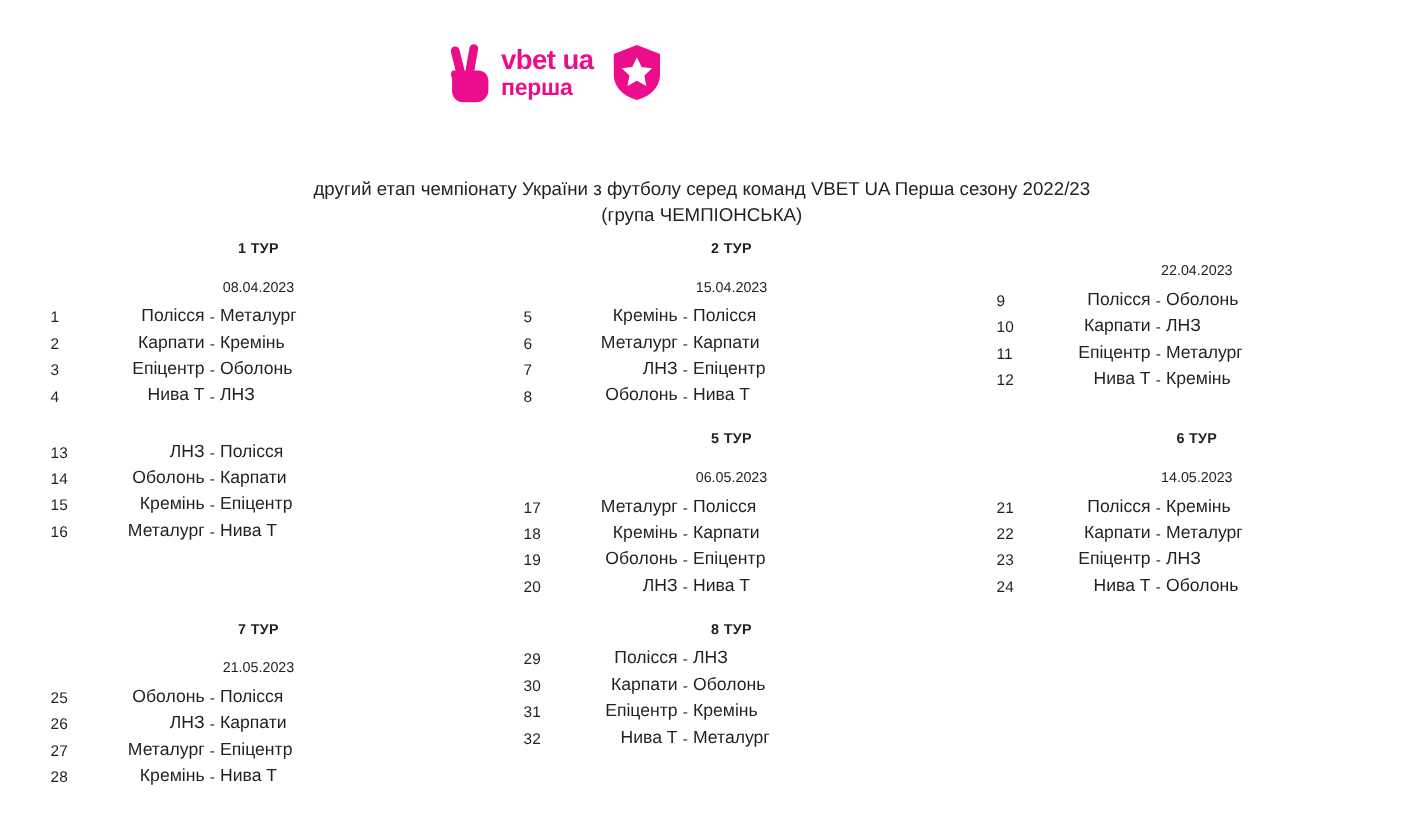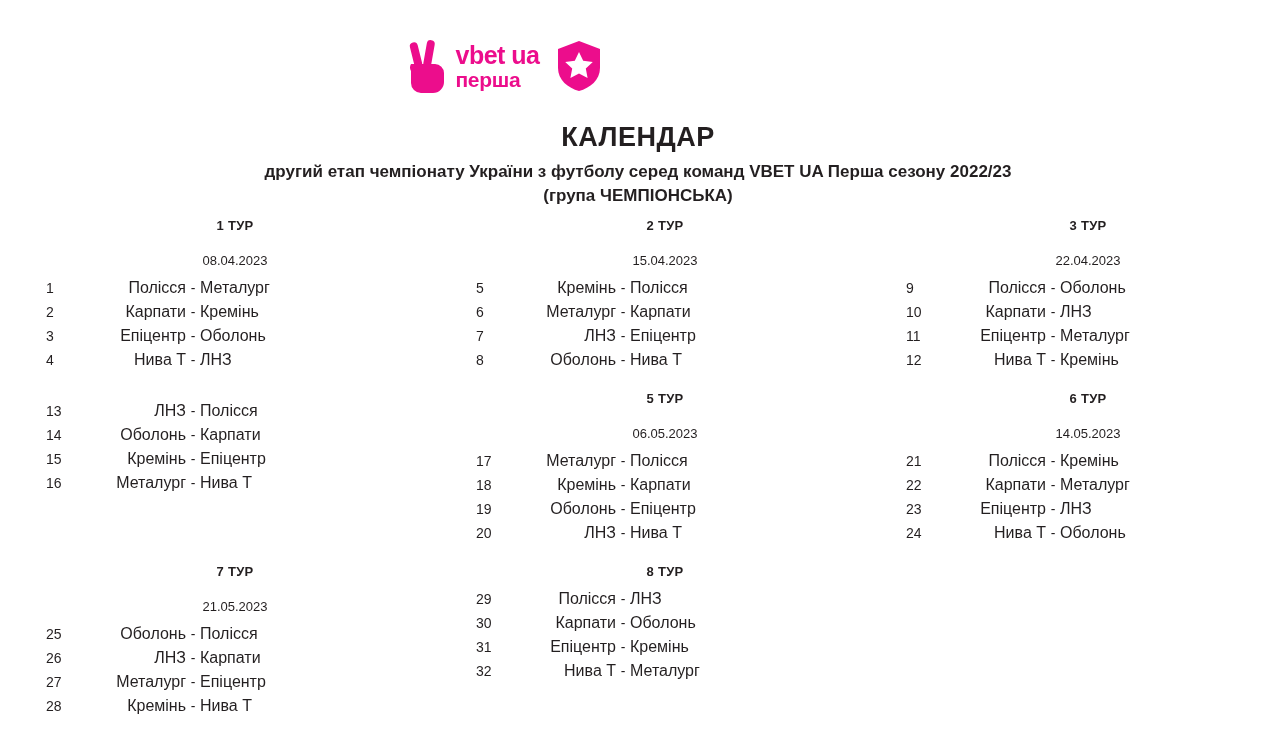--- a/index.html
+++ b/index.html
@@ -77,21 +77,21 @@
     letter-spacing: 0.5px;
     color: #231f20;
   }
   .subtitle {
     position: absolute;
     top: 160px;
     left: 0;
     width: 1276px;
     text-align: center;
     font-size: 17px;
-    font-weight: bold;
+    font-weight: normal;
     color: #231f20;
     line-height: 1.42;
   }
   .subtitle .line2 {
     display: block;
   }
 
   
   .grid {
     position: absolute;
@@ -176,21 +176,20 @@
       </span>
       <span class="logo-badge">
         <svg width="46" height="52" viewBox="0 0 46 52" xmlns="http://www.w3.org/2000/svg">
           <path d="M23 1 L44 9 V28 C44 40 34 48 23 51 C12 48 2 40 2 28 V9 Z" fill="#ec0d8c"></path>
           <path d="M23 12 l4.2 8.8 9.6 1.2 -7 6.6 1.8 9.5 -8.6 -4.7 -8.6 4.7 1.8 -9.5 -7 -6.6 9.6 -1.2 z" fill="#ffffff"></path>
         </svg>
       </span>
     </div>
   </div>
 
-  <div class="title">КАЛЕНДАР</div>
 
   <div class="subtitle">
     <span>другий етап чемпіонату України з футболу серед команд VBET UA Перша сезону 2022/23</span>
     <span class="line2">(група ЧЕМПІОНСЬКА)</span>
   </div>
 
   <div class="grid" id="rounds-grid">
       <div class="round">
         <div class="round-head">
           <div class="round-title">1 ТУР</div>
@@ -250,21 +249,20 @@
           <div class="match">
             <span class="m-num">8</span>
             <span class="m-home">Оболонь</span>
             <span class="m-dash">-</span>
             <span class="m-away">Нива Т</span>
           </div>
         </div>
       </div>
       <div class="round">
         <div class="round-head">
-          <div class="round-title">3 ТУР</div>
           <div class="round-date">22.04.2023</div>
         </div>
         <div class="matches">
           <div class="match">
             <span class="m-num">9</span>
             <span class="m-home">Полісся</span>
             <span class="m-dash">-</span>
             <span class="m-away">Оболонь</span>
           </div>
           <div class="match">

